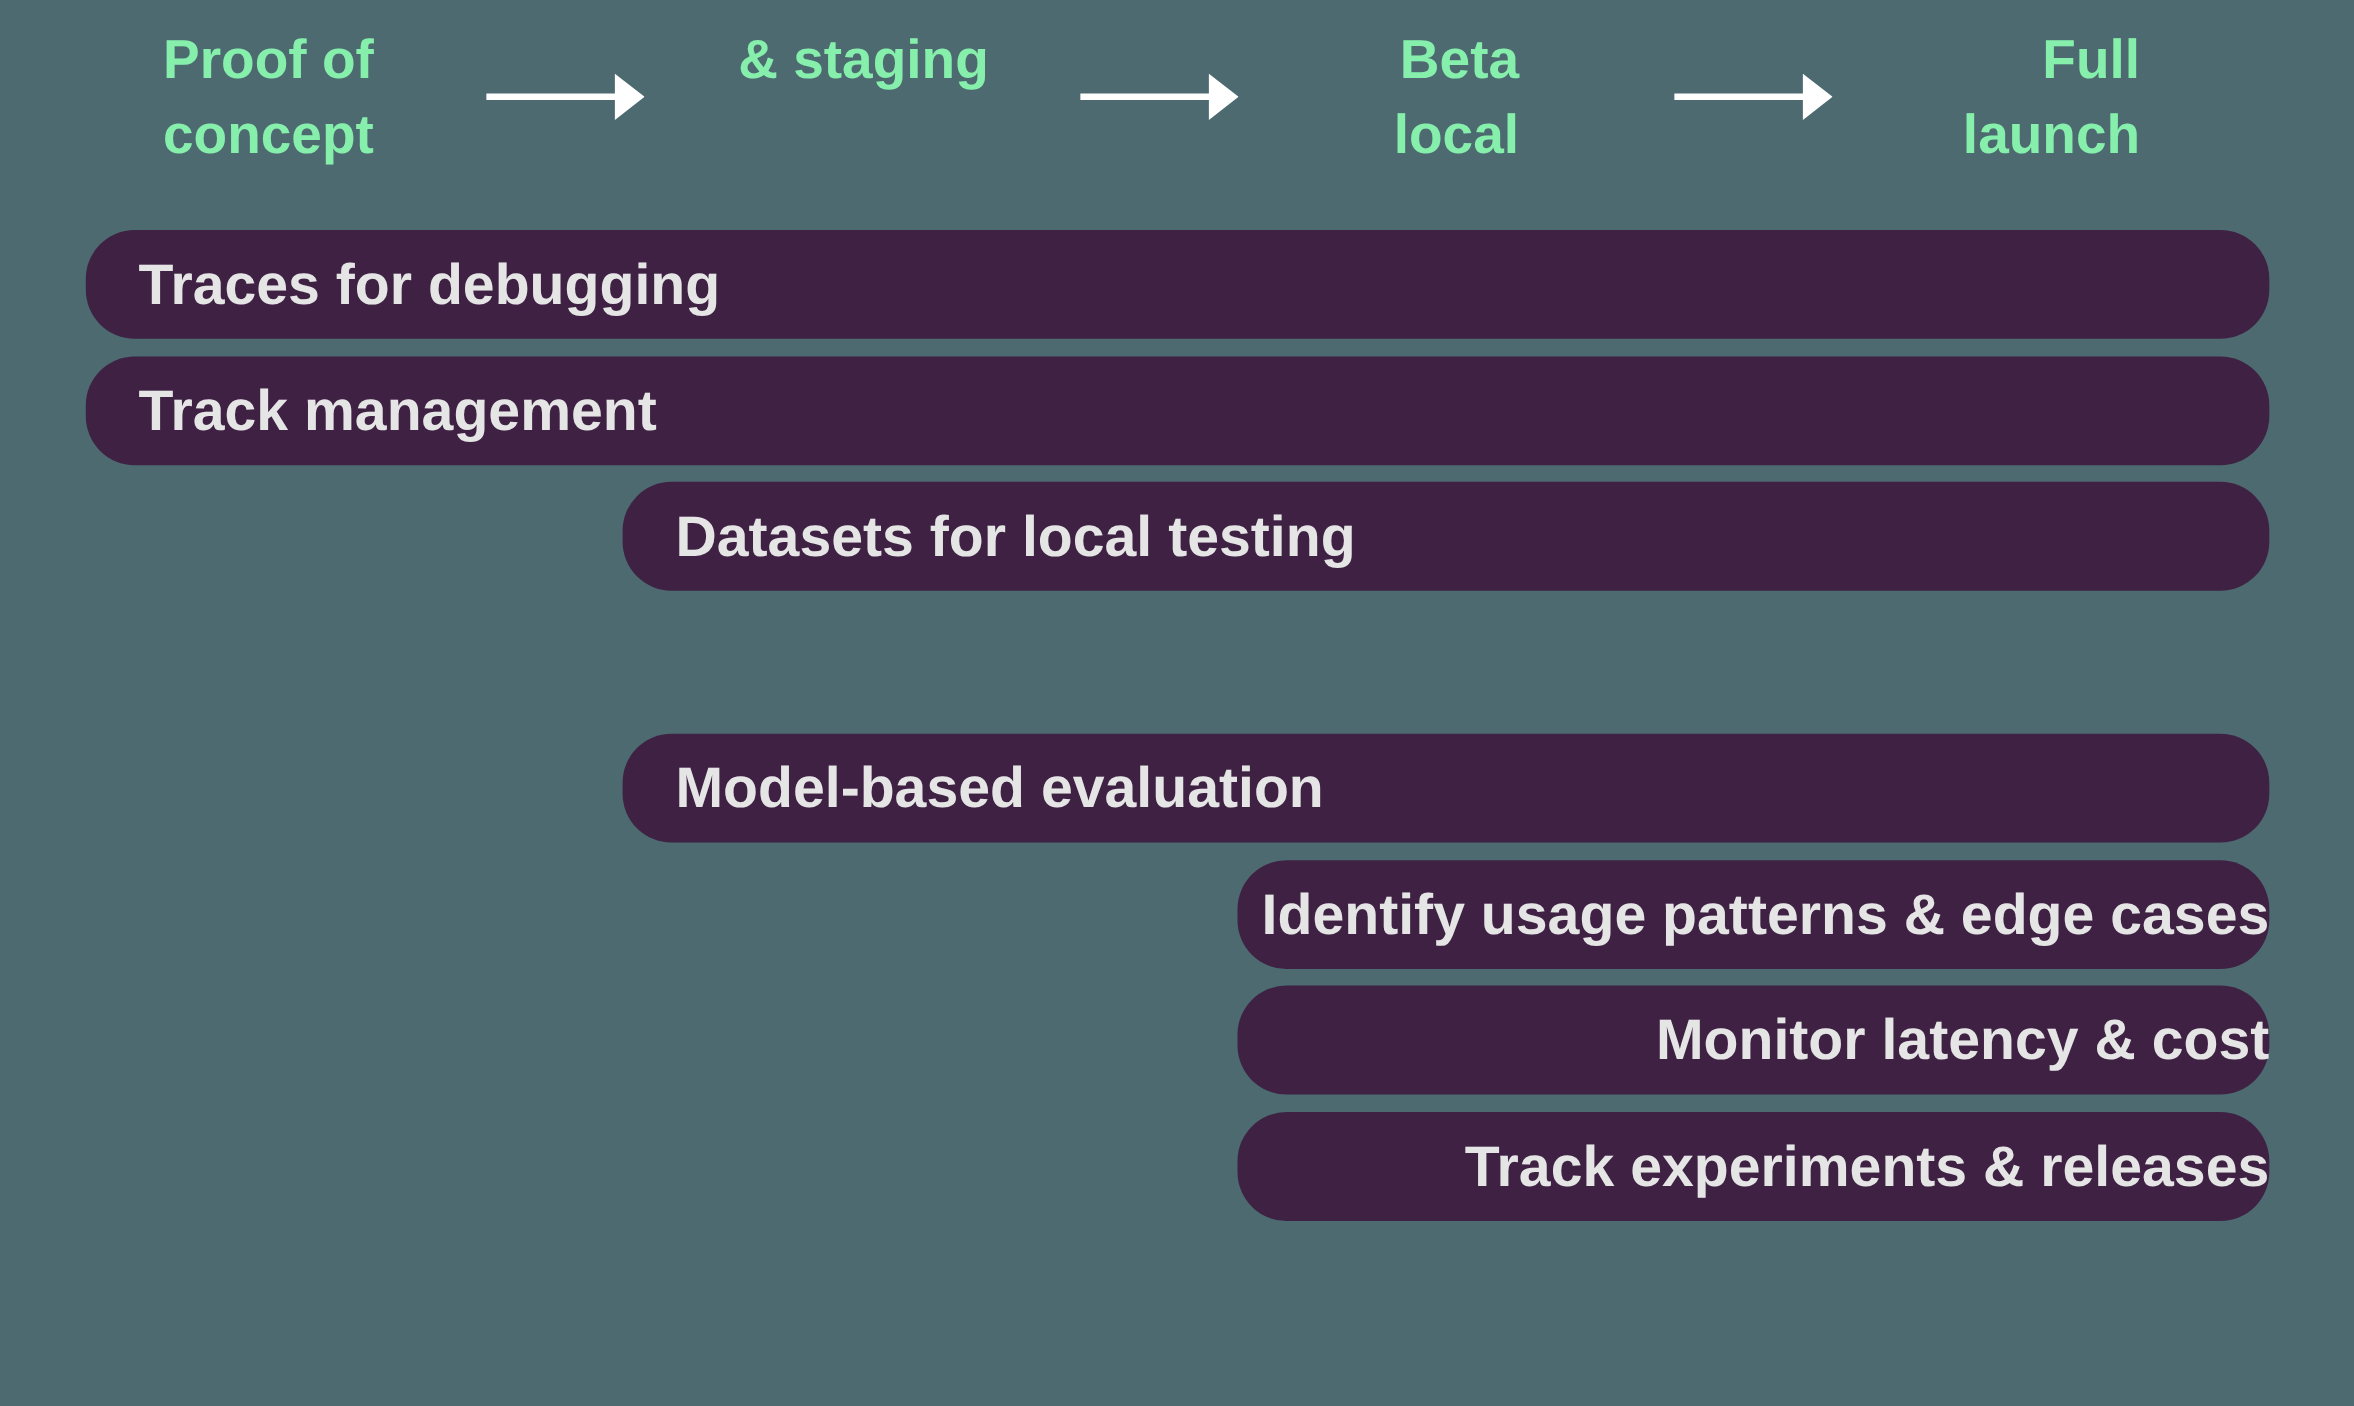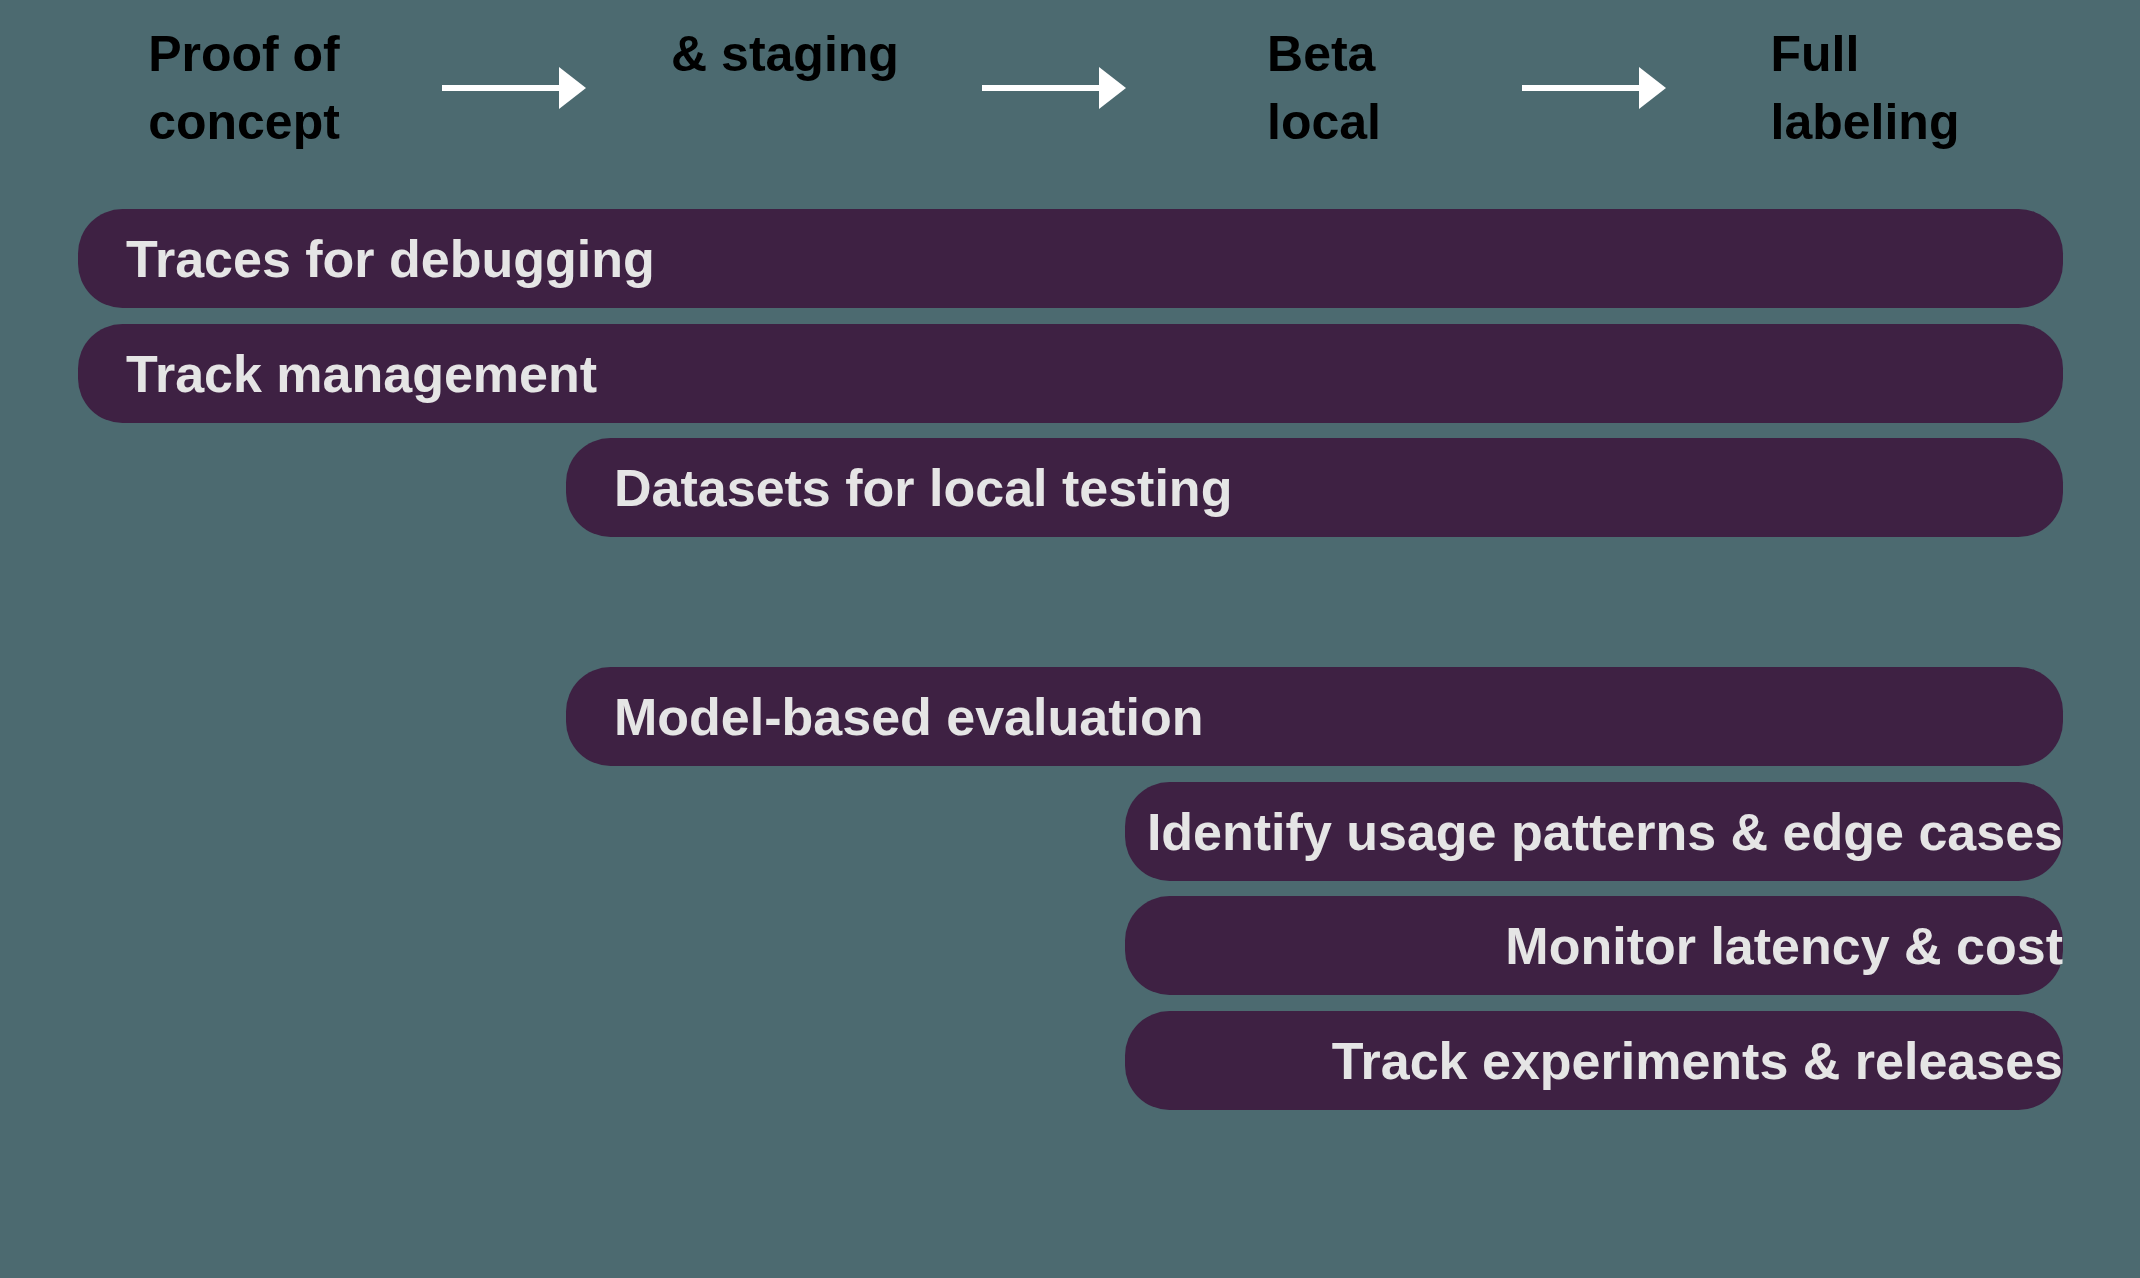--- a/index.html
+++ b/index.html
@@ -10,22 +10,22 @@
     background: #4C6A70;
     overflow: hidden;
     font-family: "Liberation Sans", sans-serif;
   }
 
   
   .phase {
     position: absolute;
     top: 20px;
     transform: translateX(-50%);
-    text-align: left;
-    color: #000000;
+    text-align: right;
+    color: #86efac;
     font-weight: 700;
     font-size: 50px;
     line-height: 68px;
     white-space: nowrap;
   }
   .p1 { left: 244px; }
   .p2 { left: 785px; }
   .p3 { left: 1324px; }
   .p4 { left: 1865px; }
 
@@ -85,21 +85,21 @@
   </div>
   <div class="phase p2">
     <div>&amp; staging</div>
   </div>
   <div class="phase p3">
     <div>Beta</div>
     <div>local</div>
   </div>
   <div class="phase p4">
     <div>Full</div>
-    <div>labeling</div>
+    <div>launch</div>
   </div>
 
   <svg class="arrow a1" viewBox="0 0 144 44">
     <line x1="0" y1="22" x2="124" y2="22" stroke="#FFFFFF" stroke-width="6"></line>
     <polygon points="117,1 144,22 117,43" fill="#FFFFFF"></polygon>
   </svg>
   <svg class="arrow a2" viewBox="0 0 144 44">
     <line x1="0" y1="22" x2="124" y2="22" stroke="#FFFFFF" stroke-width="6"></line>
     <polygon points="117,1 144,22 117,43" fill="#FFFFFF"></polygon>
   </svg>

